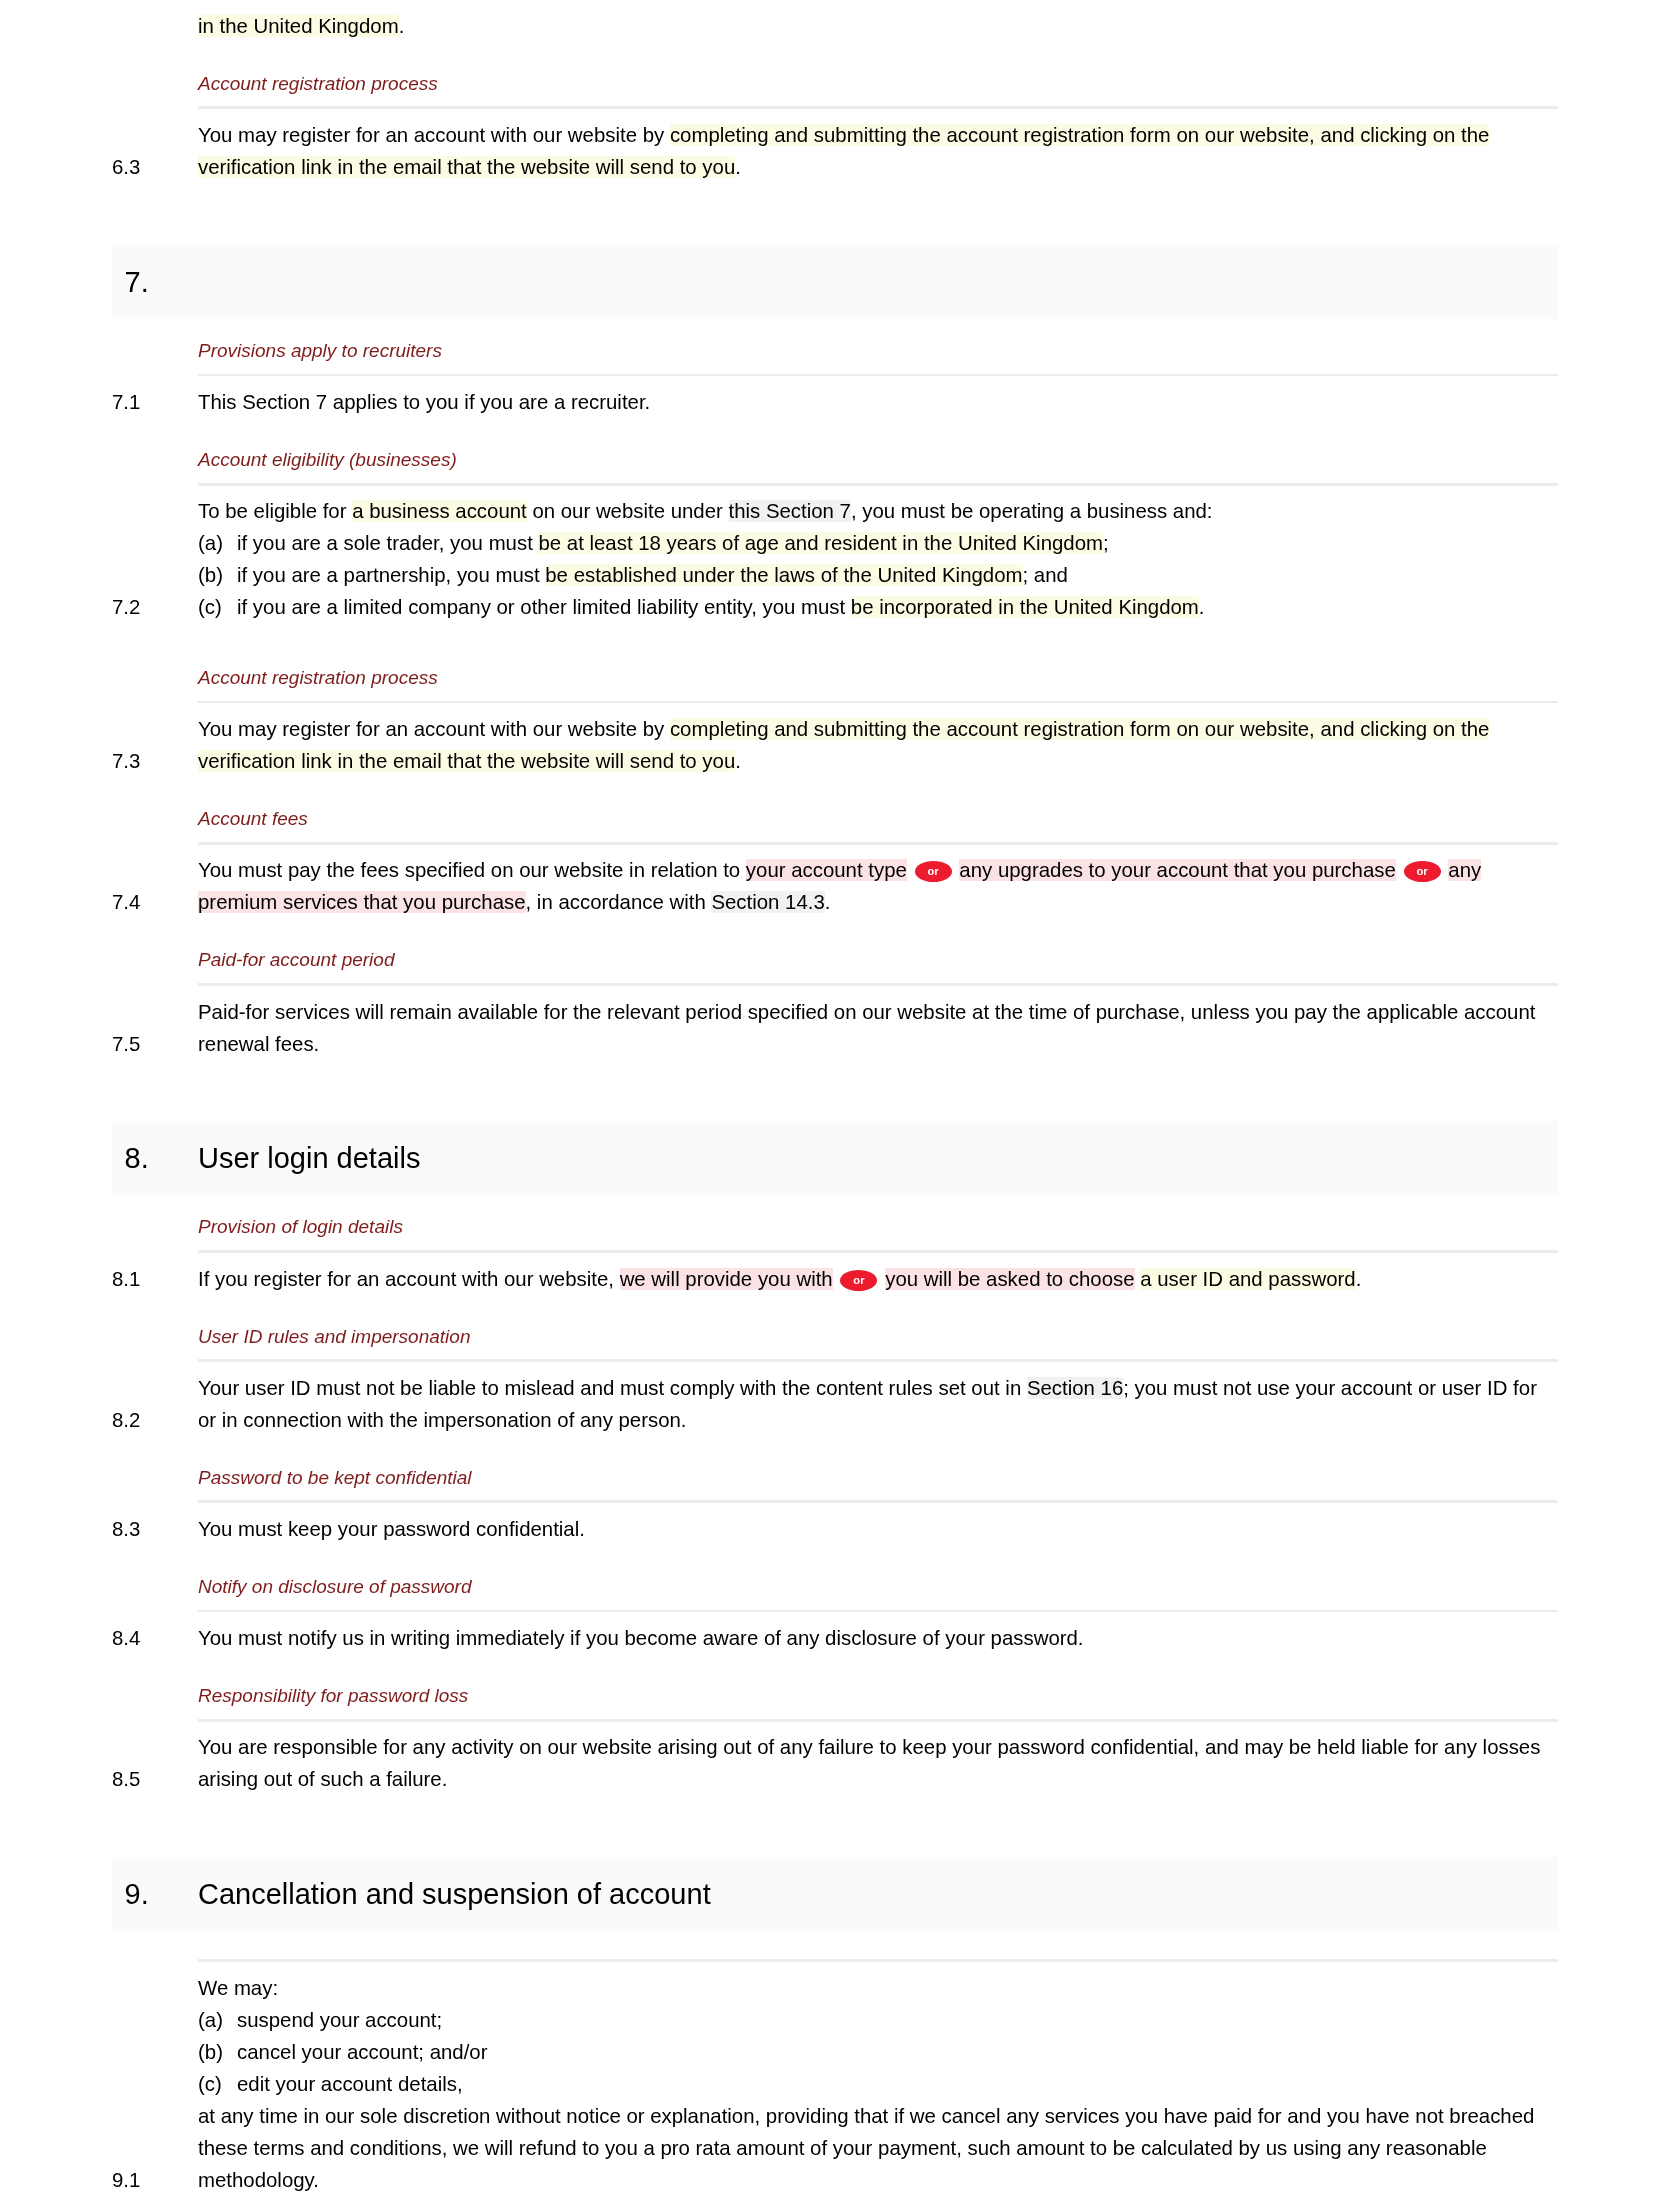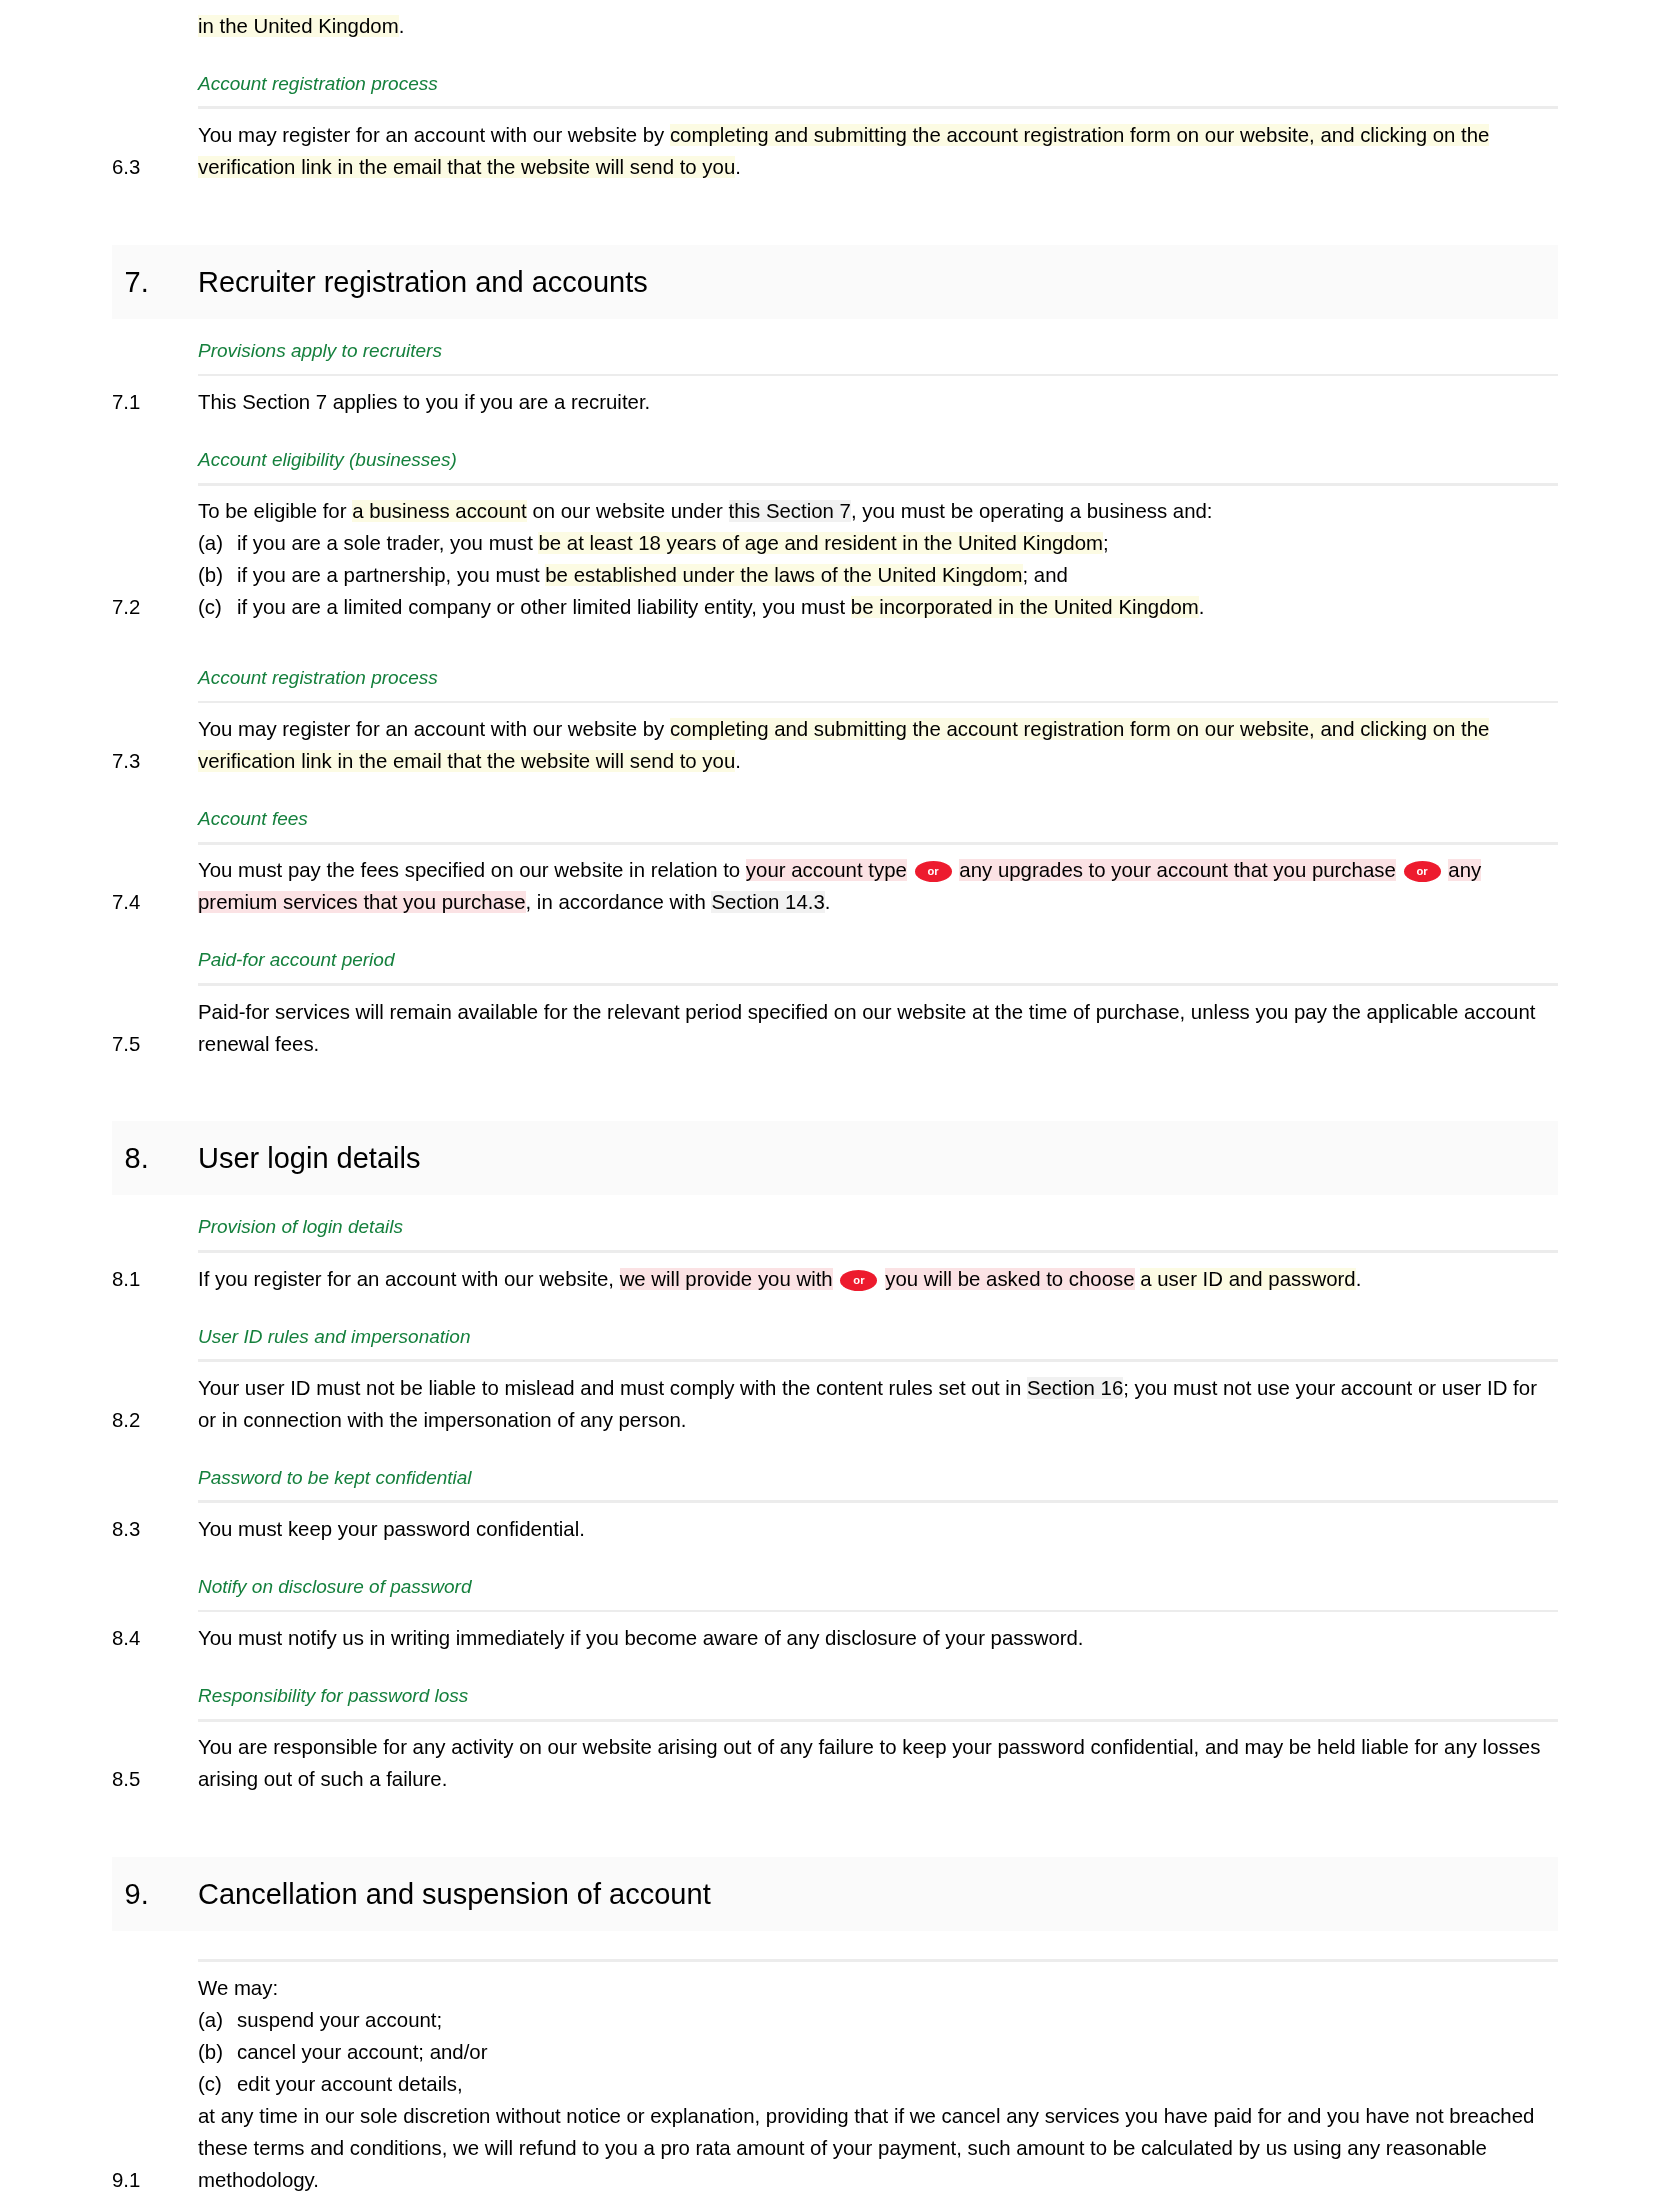--- a/index.html
+++ b/index.html
@@ -89,21 +89,21 @@
   }
 
   
   .note {
     padding: 18px 0 0 86px;
   }
   .note-label {
     font-style: italic;
     font-size: 19px;
     line-height: 27px;
-    color: #15803d;
+    color: #7f1d1d;
   }
   .note-rule {
     height: 2.8px;
     background: #ececec;
     margin-top: 9.8px;
   }
 
   
   .hl-yellow { background: #fcfbe3; }
   .hl-pink   { background: #fbe2e4; }
@@ -151,21 +151,20 @@
     <div class="clause-num">6.3</div>
     <div class="clause-body">
       <p><span>You may register for an account with our website by </span><span class="hl-yellow">completing and submitting the account registration form on our website, and clicking on the verification link in the email that the website will send to you</span><span>.</span></p>
     </div>
   </div>
 
   <div class="spacer-md"></div>
 
   <div class="section-heading">
     <div class="sh-num">7.</div>
-    <div class="sh-title">Recruiter registration and accounts</div>
   </div>
 
   <div class="note">
     <div class="note-label">Provisions apply to recruiters</div>
     <div class="note-rule"></div>
   </div>
 
   <div class="clause">
     <div class="clause-num">7.1</div>
     <div class="clause-body">

